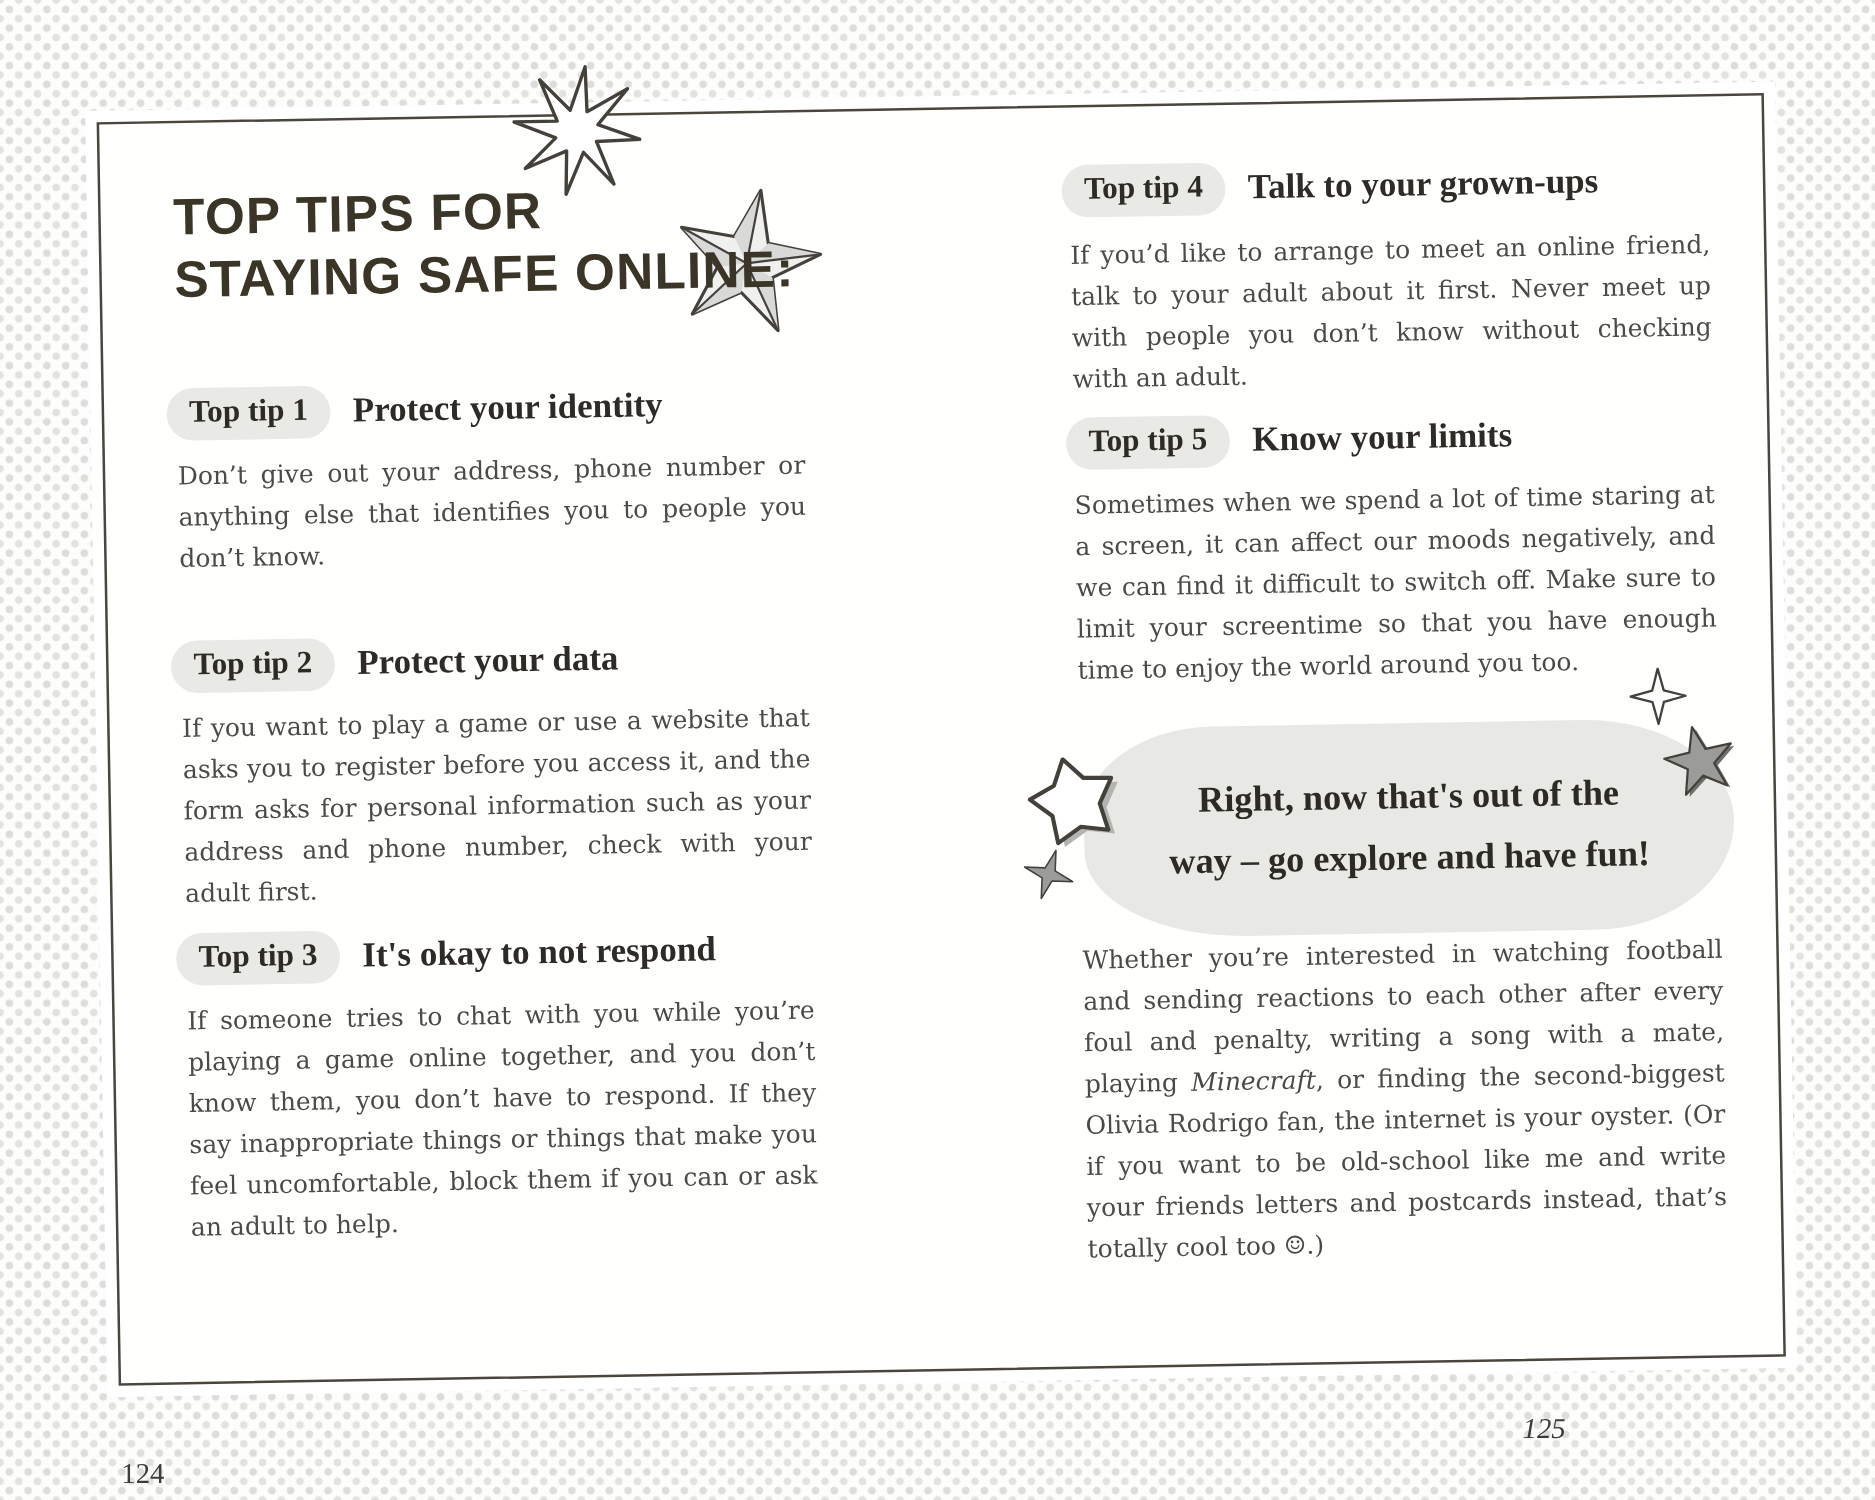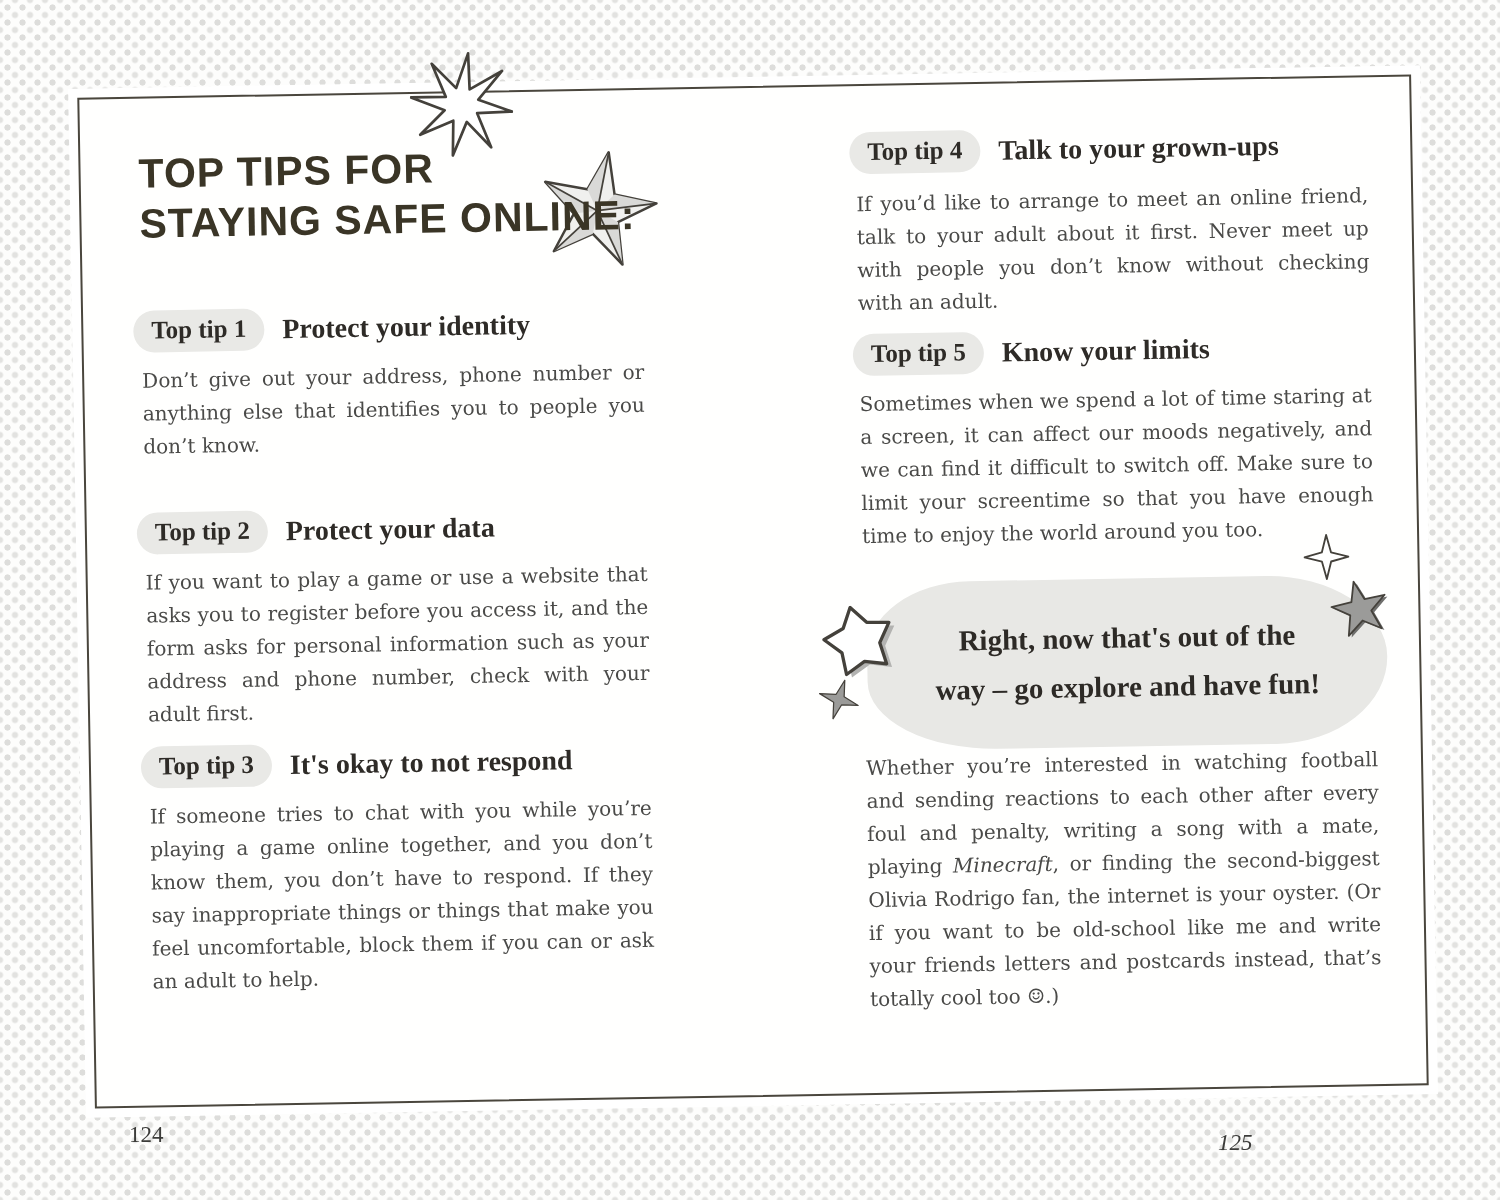--- a/index.html
+++ b/index.html
@@ -150,14 +150,14 @@
       <polygon points="50,2 60,40 98,50 60,60 50,98 40,60 2,50 40,40" fill="#9b9b99" stroke="#44413b" stroke-width="3" stroke-linejoin="round"></polygon>
     </svg>
   </div>
 
   <p class="abs body-para" style="left:775px; top:666px; width:512px;">
     <span>Whether you’re interested in watching football and sending reactions to each other after every foul and penalty, writing a song with a mate, playing </span><em>Minecraft</em><span>, or finding the second-biggest Olivia Rodrigo fan, the internet is your oyster. (Or if you want to be old-school like me and write your friends letters and postcards instead, that’s totally cool too ☺.)</span>
   </p>
 
 </div>
 
-<div class="page-num" style="left:97px; top:1122px;margin-left:32px;">124</div>
+<div class="page-num" style="left:97px; top:1166px;">124</div>
 <div class="page-num" style="left:1218px; top:1130px;font-style:italic;">125</div>
 
 </body></html>

